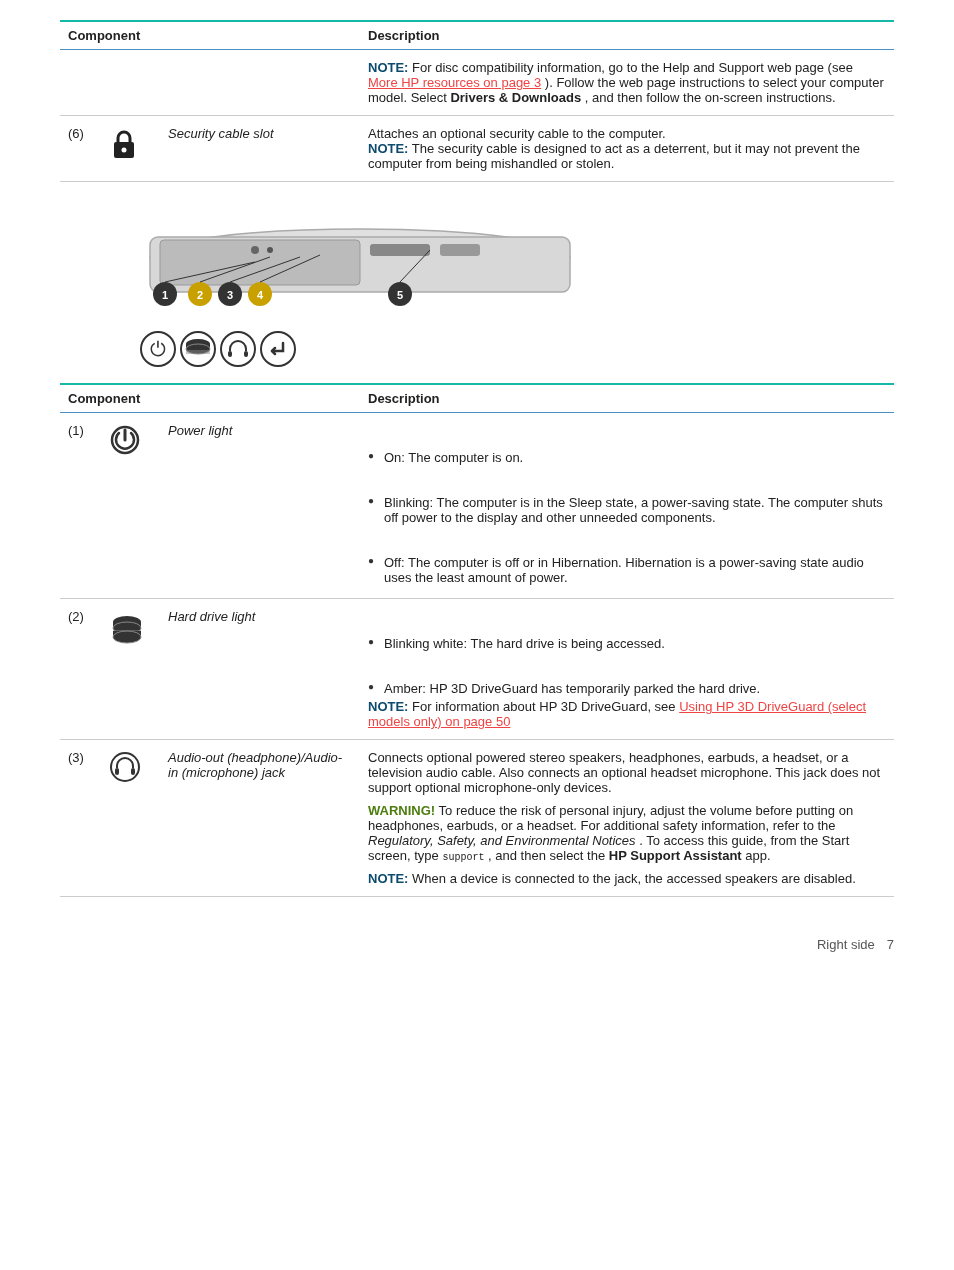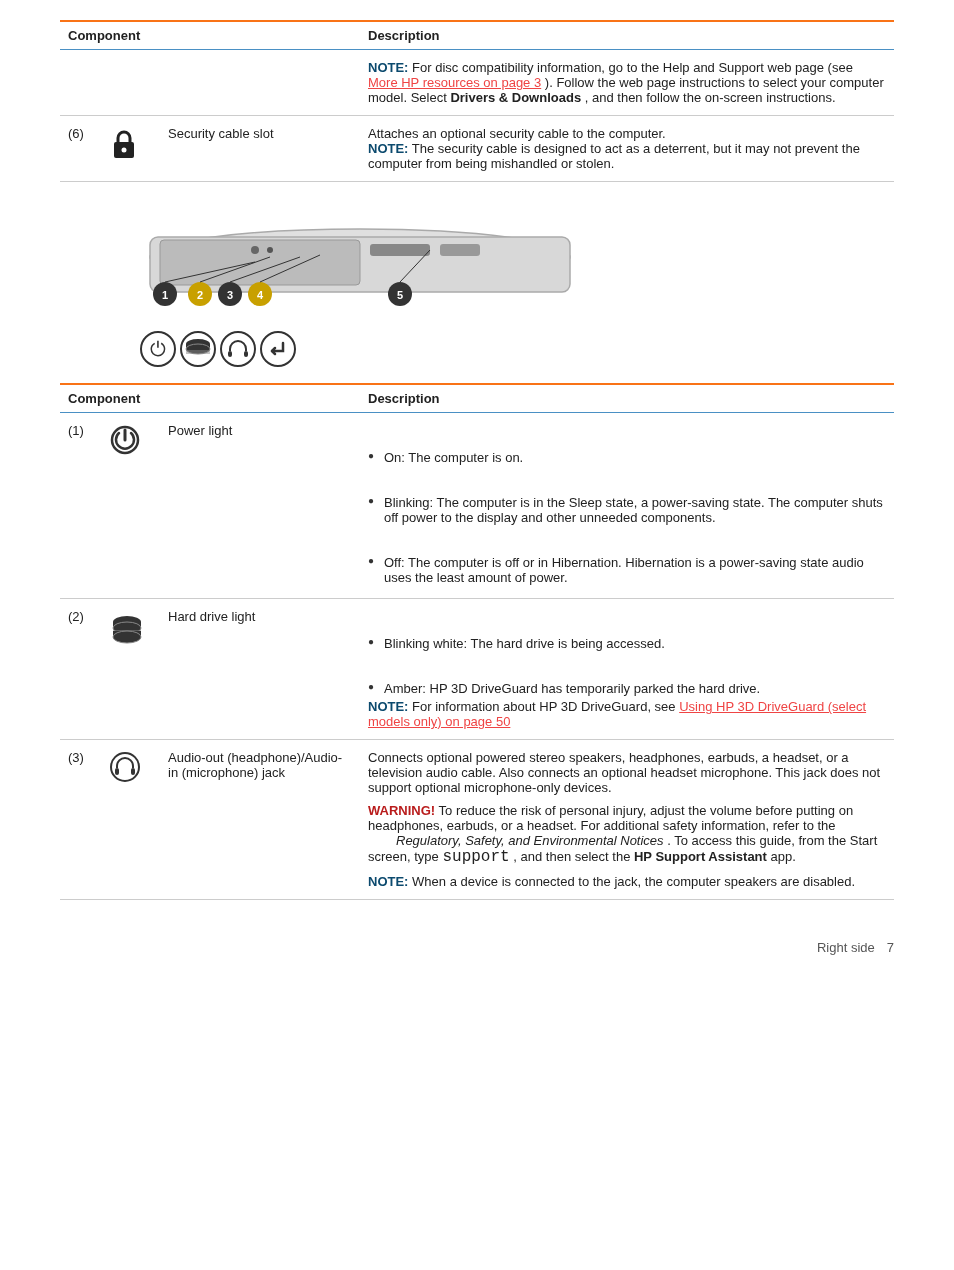--- a/index.html
+++ b/index.html
@@ -11,48 +11,48 @@
       width: 954px;
       min-height: 1270px;
       padding: 20px 60px 40px 60px;
     }
     table {
       width: 100%;
       border-collapse: collapse;
       margin-bottom: 0;
     }
     table thead tr {
-      border-top: 2px solid #f97316;
+      border-top: 2px solid #14b8a6;
       border-bottom: 1px solid #4a90c4;
     }
     table thead th {
       text-align: left;
       padding: 6px 8px;
       font-weight: bold;
       font-size: 13px;
       color: #222;
     }
     table tbody tr {
       border-bottom: 1px solid #ccc;
       vertical-align: top;
     }
     table tbody td {
       padding: 10px 8px;
       vertical-align: top;
     }
     .col-num { width: 40px; }
     .col-icon { width: 60px; }
-    .col-component { width: 200px; }
+    .col-component { width: 200px; font-style: italic; }
     .col-description { }
     .note-label {
       color: #0c4a6e;
       font-weight: bold;
     }
     .warning-label {
-      color: #b91c1c;
+      color: #4d7c0f;
       font-weight: bold;
     }
     .link {
       color: #ef4444;
       text-decoration: underline;
     }
     .bullet-list {
       list-style: none;
       padding: 0;
       margin: 0;
@@ -85,25 +85,25 @@
       height: 36px;
       border-radius: 50%;
       border: 2px solid #333;
       display: flex;
       align-items: center;
       justify-content: center;
       font-size: 18px;
     }
     .monospace {
       font-family: 'Courier New', Courier, monospace;
-      font-size: 16px;
+      font-size: 10px;
     }
     .note-block {
     }
-    .italic { font-style: italic; margin-left: 28px; }
+    .italic { font-style: italic; }
     .bold { font-weight: bold; }
   </style>
 </head>
 <body>
 
 <table>
   <thead>
     <tr>
       <th colspan="3">Component</th>
       <th>Description</th>
@@ -285,21 +285,21 @@
           <span> To reduce the risk of personal injury, adjust the volume before putting on headphones, earbuds, or a headset. For additional safety information, refer to the </span>
           <span class="italic">Regulatory, Safety, and Environmental Notices</span>
           <span>. To access this guide, from the Start screen, type </span>
           <span class="monospace">support</span>
           <span>, and then select the </span>
           <span class="bold">HP Support Assistant</span>
           <span> app.</span>
         </div>
         <div class="note-block" style="margin-top:8px;">
           <span class="note-label">NOTE:</span>
-          <span> When a device is connected to the jack, the computer speakers are disabled.</span>
+          <span> When a device is connected to the jack, the accessed speakers are disabled.</span>
         </div>
       </td>
     </tr>
   </tbody>
 </table>
 
 <div style="margin-top:40px; display:flex; justify-content:flex-end; align-items:flex-start;">
   <span style="margin-right:12px; color:#555;">Right side</span>
   <span style="color:#555;">7</span>
 </div>

